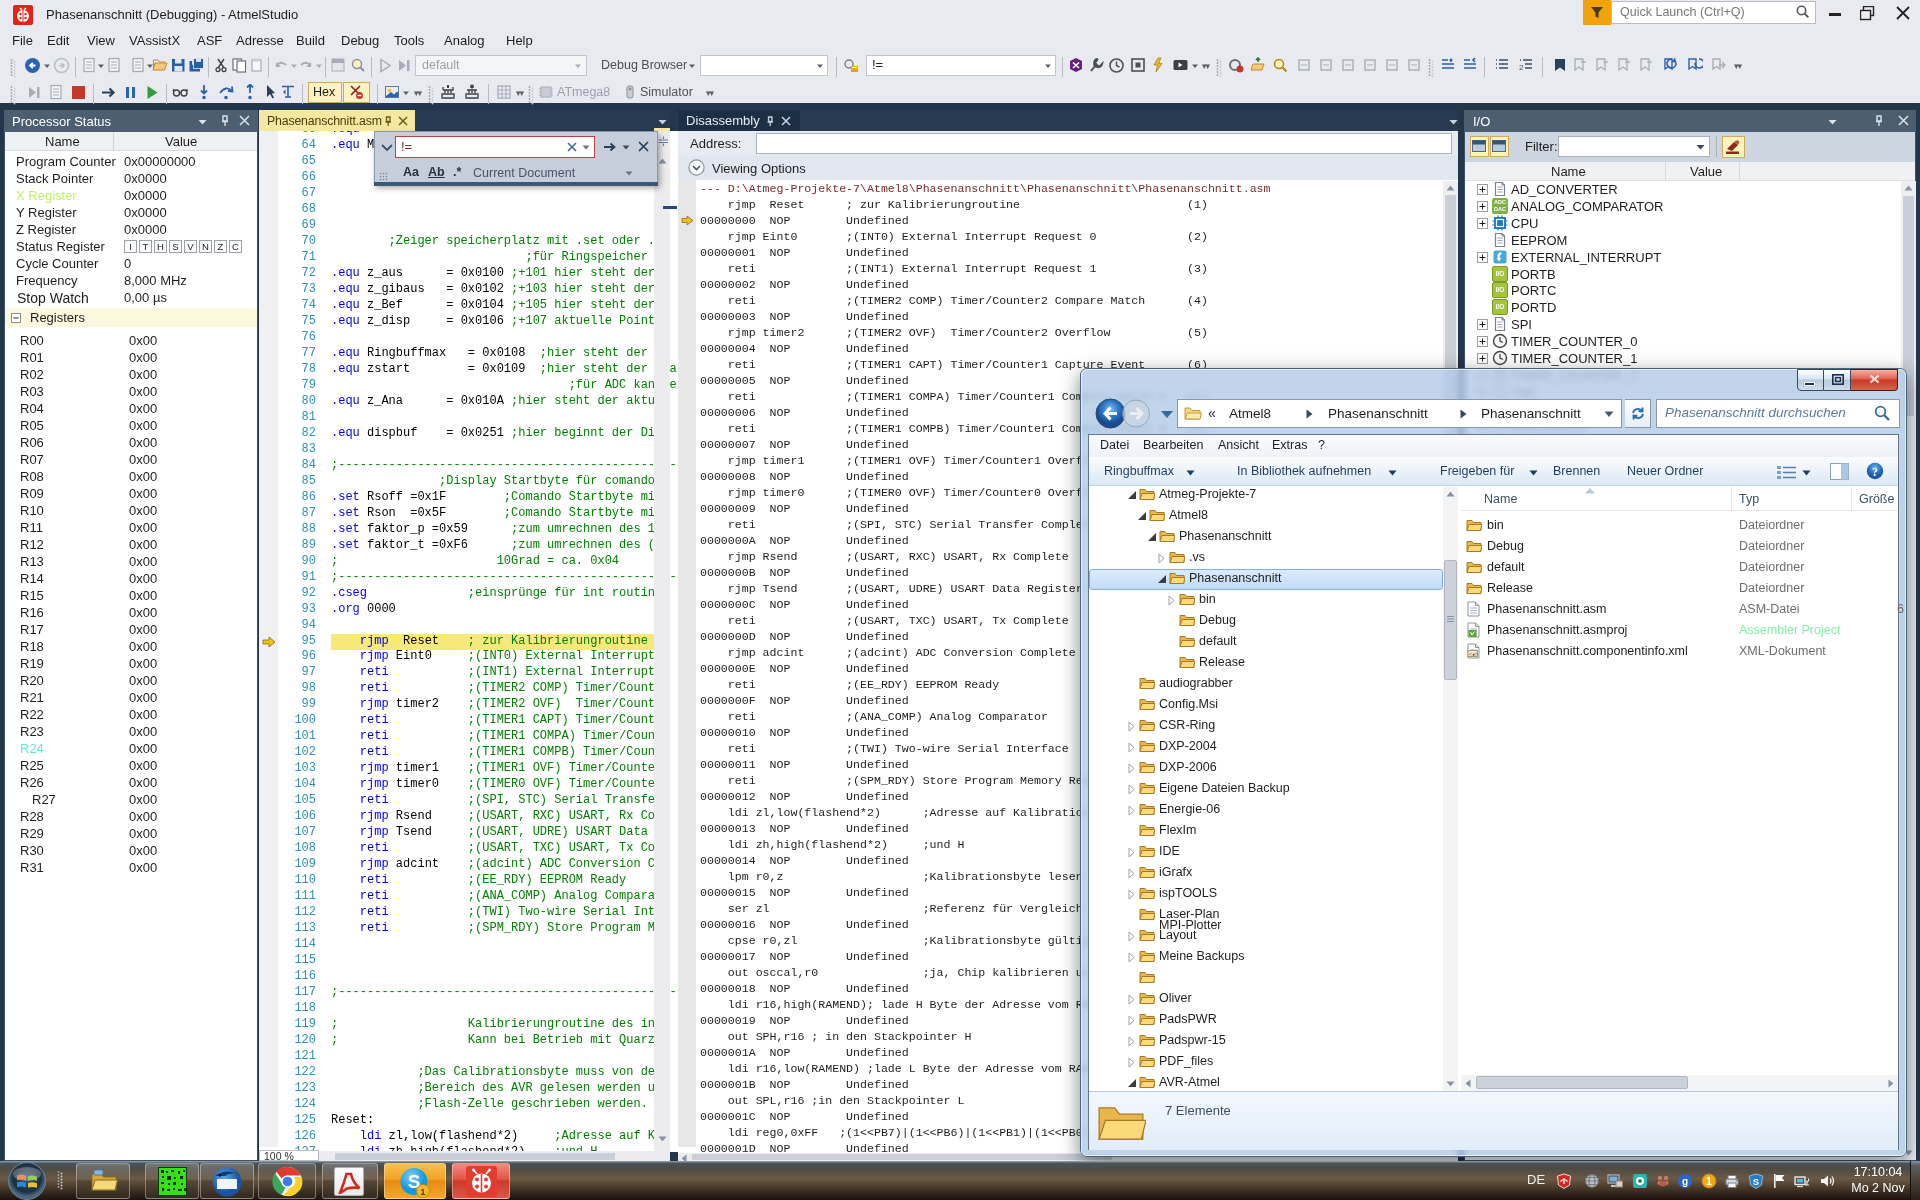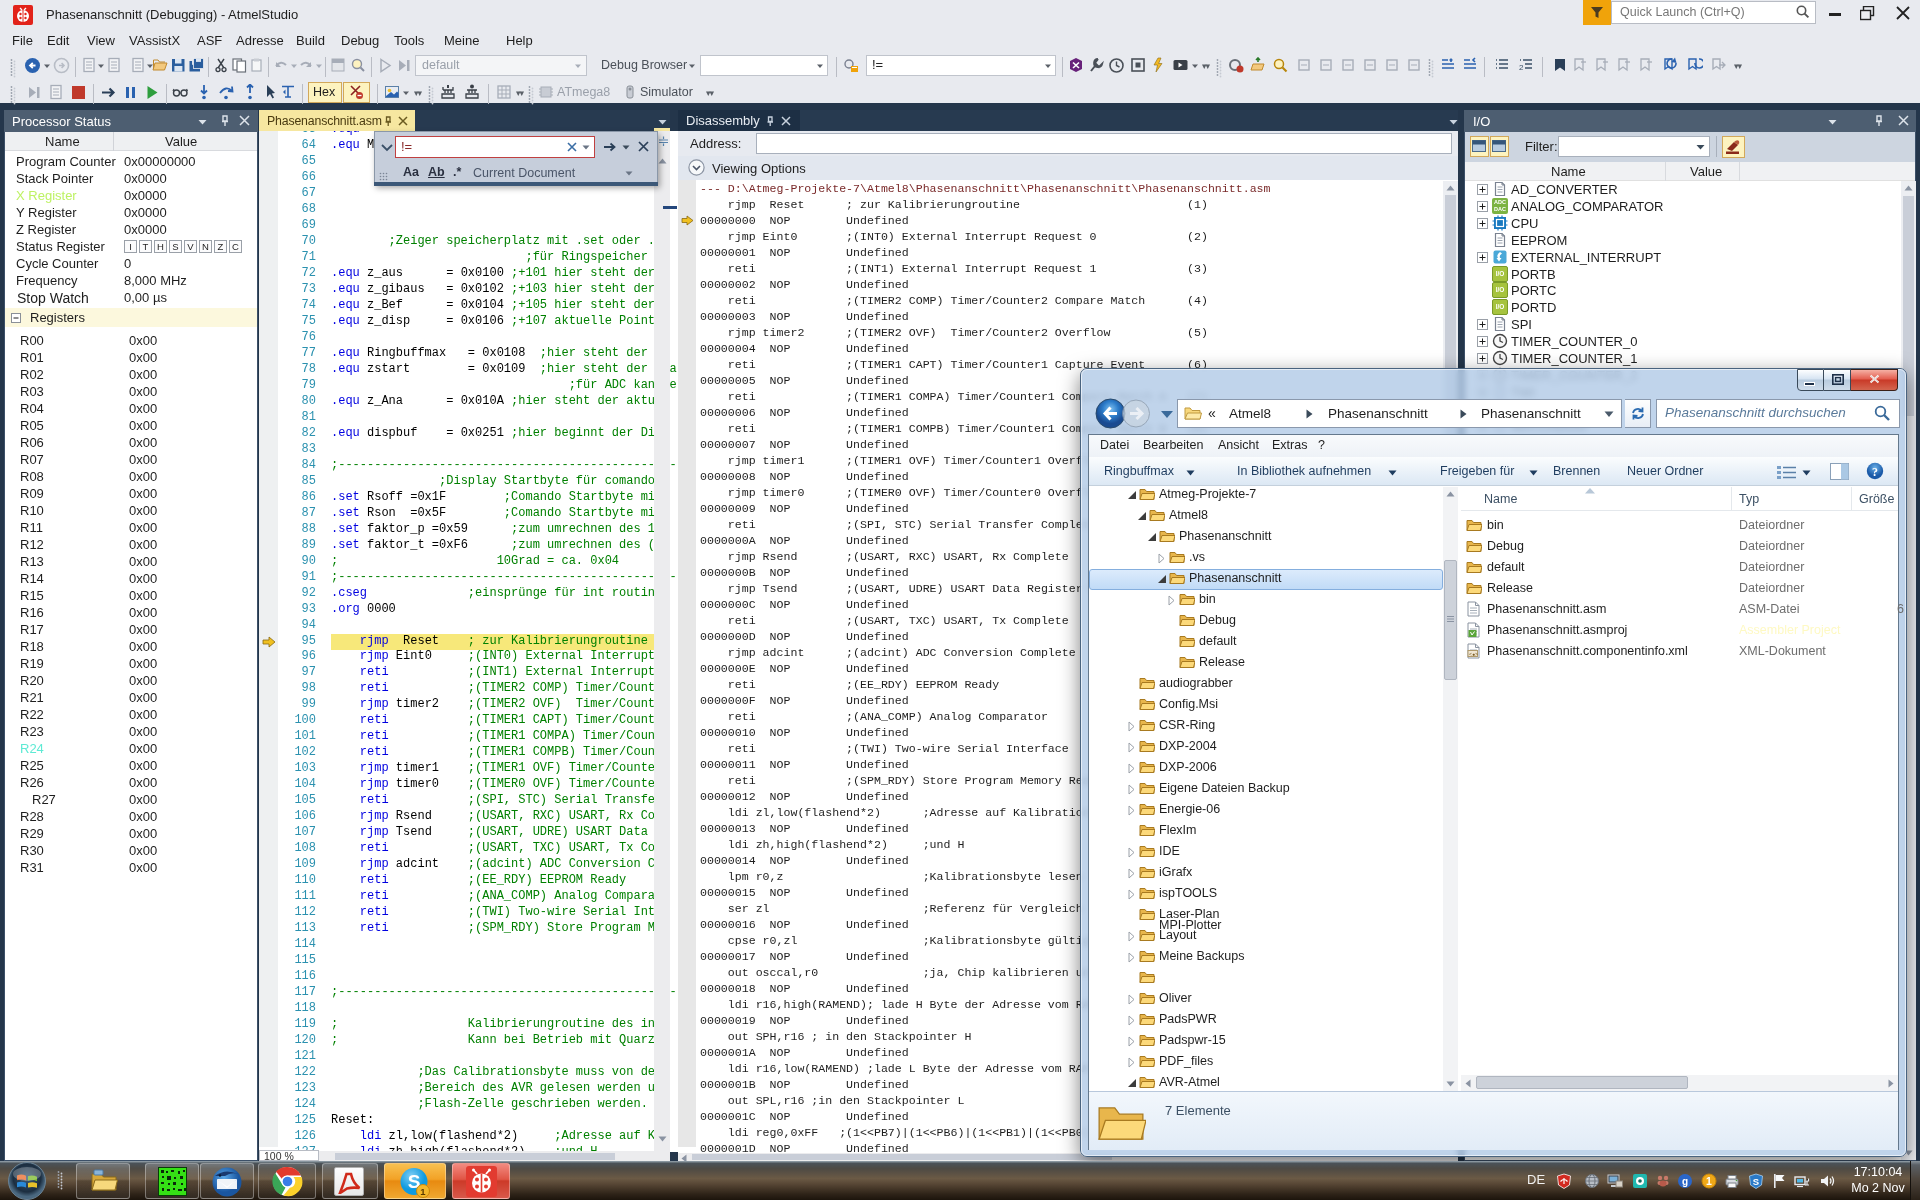--- a/index.html
+++ b/index.html
@@ -43,21 +43,21 @@
 <div class="a ide-light" style="left:0;top:28px;width:1920px;height:24px"></div>
 <div class="a tt" style="left:12px;top:33px;font-size:13px">File</div>
 <div class="a tt" style="left:47px;top:33px;font-size:13px">Edit</div>
 <div class="a tt" style="left:87px;top:33px;font-size:13px">View</div>
 <div class="a tt" style="left:129px;top:33px;font-size:13px">VAssistX</div>
 <div class="a tt" style="left:197px;top:33px;font-size:13px">ASF</div>
 <div class="a tt" style="left:236px;top:33px;font-size:13px">Adresse</div>
 <div class="a tt" style="left:296px;top:33px;font-size:13px">Build</div>
 <div class="a tt" style="left:341px;top:33px;font-size:13px">Debug</div>
 <div class="a tt" style="left:394px;top:33px;font-size:13px">Tools</div>
-<div class="a tt" style="left:444px;top:33px;font-size:13px">Meine</div>
+<div class="a tt" style="left:444px;top:33px;font-size:13px">Analog</div>
 <div class="a tt" style="left:506px;top:33px;font-size:13px">Help</div>
 <div class="a ide-light" style="left:0;top:52px;width:1920px;height:51px"></div>
 <svg class="a" style="left:10px;top:58px" width="6" height="20">
       <circle cx="1.5" cy="2" r="0.9" fill="#9aa0ac"></circle>
       <circle cx="4.5" cy="3.5" r="0.9" fill="#c6cad2"></circle>
       <circle cx="1.5" cy="5" r="0.9" fill="#9aa0ac"></circle>
       <circle cx="4.5" cy="6.5" r="0.9" fill="#c6cad2"></circle>
       <circle cx="1.5" cy="8" r="0.9" fill="#9aa0ac"></circle>
       <circle cx="4.5" cy="9.5" r="0.9" fill="#c6cad2"></circle>
       <circle cx="1.5" cy="11" r="0.9" fill="#9aa0ac"></circle>
@@ -1470,21 +1470,21 @@
 <svg class="a" style="left:1466px;top:622px" width="15" height="16">
       <path d="M2 1 L9.5 1 L13 4.5 L13 15 L2 15 Z" fill="#fff" stroke="#8a93a0"></path>
       <path d="M9.5 1 L9.5 4.5 L13 4.5" fill="none" stroke="#8a93a0"></path>
       <line x1="4" y1="7" x2="11" y2="7" stroke="#a8b0ba"></line>
       <line x1="4" y1="9.5" x2="11" y2="9.5" stroke="#a8b0ba"></line>
       <line x1="4" y1="12" x2="11" y2="12" stroke="#a8b0ba"></line>
       <rect x="2.5" y="8" width="8" height="7" fill="#5aa53a"></rect>
       <path d="M4.5 10 L6 13 L8.5 9.5" stroke="#fff" fill="none"></path>
     </svg>
 <div class="a" style="left:1487px;top:623px;font-size:12.5px;color:#1e1e1e;white-space:nowrap">Phasenanschnitt.asmproj</div>
-<div class="a" style="left:1739px;top:623px;font-size:12.5px;color:#fef9c3;white-space:nowrap">Assembler Project</div>
+<div class="a" style="left:1739px;top:623px;font-size:12.5px;color:#86efac;white-space:nowrap">Assembler Project</div>
 <svg class="a" style="left:1466px;top:643px" width="15" height="16">
       <path d="M2 1 L9.5 1 L13 4.5 L13 15 L2 15 Z" fill="#fff" stroke="#8a93a0"></path>
       <path d="M9.5 1 L9.5 4.5 L13 4.5" fill="none" stroke="#8a93a0"></path>
       <line x1="4" y1="7" x2="11" y2="7" stroke="#a8b0ba"></line>
       <line x1="4" y1="9.5" x2="11" y2="9.5" stroke="#a8b0ba"></line>
       <line x1="4" y1="12" x2="11" y2="12" stroke="#a8b0ba"></line>
       <rect x="2" y="7.5" width="9.5" height="6" fill="#f0e6d2" stroke="#b09a6a"></rect>
       <text x="3" y="12.5" font-size="5" fill="#7a5a20">&lt;●&gt;</text>
     </svg>
 <div class="a" style="left:1487px;top:644px;font-size:12.5px;color:#1e1e1e;white-space:nowrap">Phasenanschnitt.componentinfo.xml</div>

